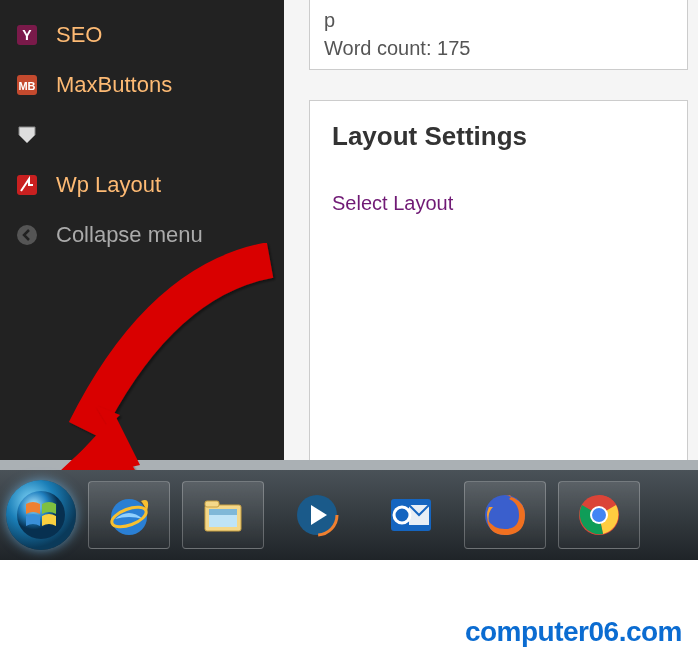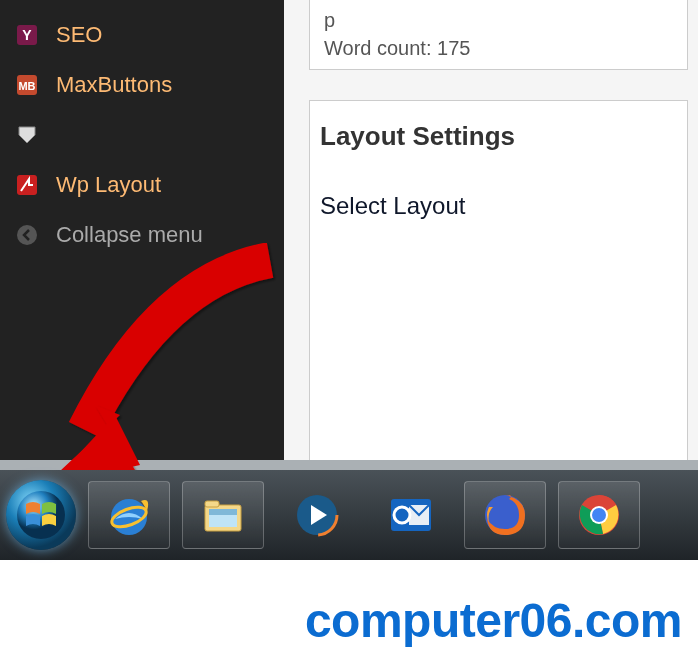--- a/index.html
+++ b/index.html
@@ -74,31 +74,31 @@
   }
   .layout-panel {
     position: absolute;
     top: 100px;
     left: 25px;
     right: 10px;
     bottom: 0;
     background: #fff;
     border: 1px solid #ccc;
     border-bottom: none;
-    padding: 20px 10px;
+    padding: 20px 22px;
     color: #333;
   }
   .layout-panel h2 {
     font-size: 26px;
     font-weight: 600;
     margin-bottom: 40px;
   }
   .layout-panel .select-layout {
-    font-size: 24px;
-    color: #0f172a;
+    font-size: 20px;
+    color: #701a75;
   }
 
   
   .arrow {
     position: absolute;
     left: 40px;
     top: 240px;
     width: 270px;
     height: 270px;
     pointer-events: none;
@@ -138,21 +138,21 @@
     box-shadow: 0 0 12px rgba(120,200,255,0.6);
     display: flex;
     align-items: center;
     justify-content: center;
     cursor: pointer;
   }
   .watermark {
     position: absolute;
     bottom: 14px;
     right: 16px;
-    font-size: 48px;
+    font-size: 28px;
     font-weight: 700;
     color: #0b6cd1;
     letter-spacing: -0.5px;
   }
 </style>
 </head>
 <body>
 
 <div class="screenshot">
 

